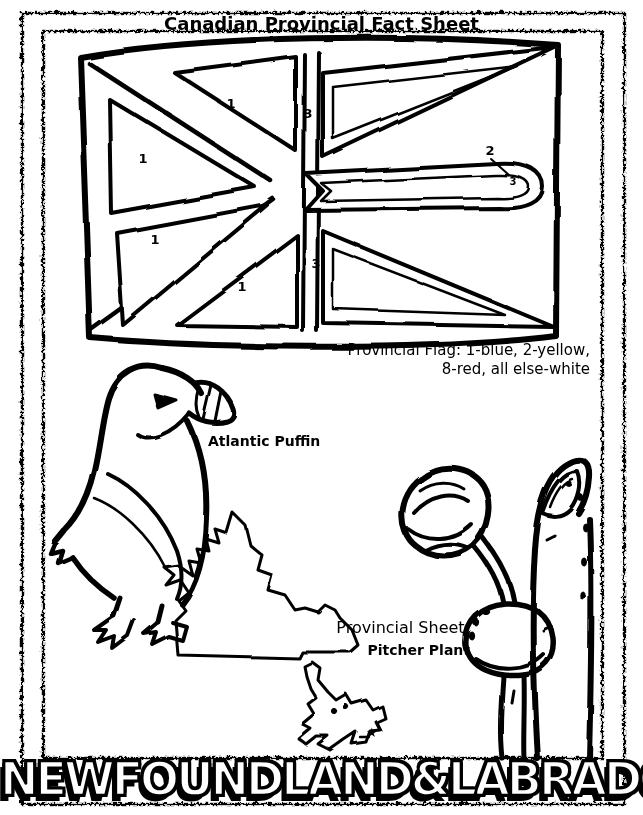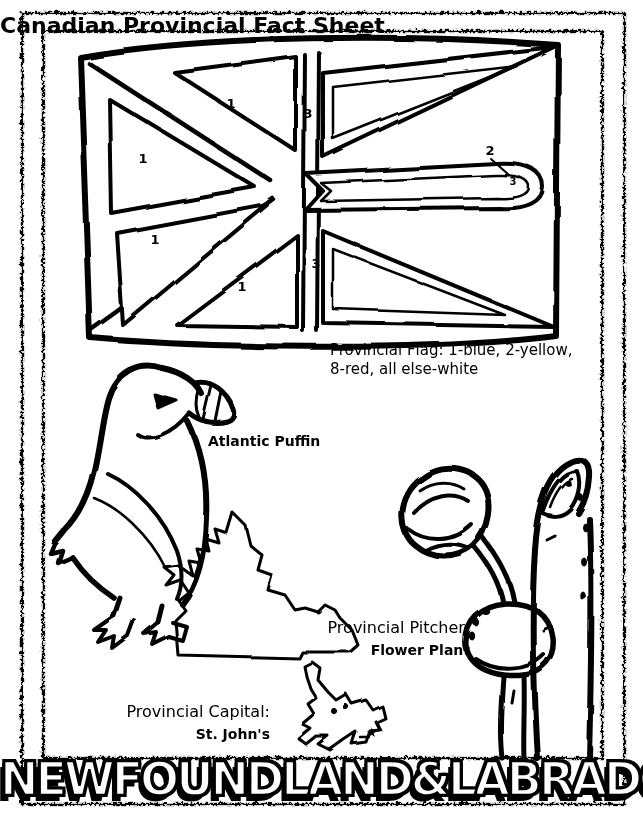--- a/index.html
+++ b/index.html
@@ -5,32 +5,32 @@
   html,body{margin:0;padding:0;background:#fff;}
   .page{
     position:relative;width:643px;height:815px;overflow:hidden;
     background:#fff;color:#000;
     font-family:"DejaVu Sans","Liberation Sans",sans-serif;
   }
   .abs{position:absolute;}
   svg{overflow:visible;display:block;}
 
   .title{
-    left:0;right:0;top:13px;
-    font-size:22px;font-weight:600;letter-spacing:0px;z-index:5;
+    left:0;right:0;top:13px;text-align:center;
+    font-size:18px;font-weight:600;letter-spacing:0px;z-index:5;
   }
   .flag-wrap{left:57px;top:33px;width:510px;height:315px;z-index:2;}
   .flag-num{
     position:absolute;font-size:13px;font-weight:700;z-index:3;
     transform:translate(-50%,-50%);background:transparent;
   }
   .flag-num.small{font-size:10px;}
   .flag-caption{
     left:330px;top:341px;width:260px;z-index:4;
-    font-size:15px;line-height:19px;font-weight:500;
+    font-size:15px;line-height:19px;font-weight:500;text-align:right;
   }
   .bird-block{left:208px;top:430px;z-index:4;font-size:16px;line-height:23px;}
   .flower-block{left:278px;top:616px;width:192px;text-align:right;z-index:4;font-size:16px;line-height:23px;}
   .capital-block{left:78px;top:700px;width:192px;text-align:right;z-index:4;font-size:16px;line-height:23px;}
   .fact-value{font-weight:700;font-size:14px;}
   .puffin-wrap{left:50px;top:358px;z-index:2;}
   .map-wrap{left:158px;top:505px;z-index:1;}
   .plant-wrap{left:385px;top:450px;z-index:2;}
   .star{left:366px;top:726px;font-size:13px;z-index:3;line-height:13px;}
   .footer-title{
@@ -160,22 +160,22 @@
         <circle cx="176" cy="206" r="2.6" fill="#000"></circle>
         <circle cx="188" cy="202" r="2.6" fill="#000"></circle>
 
         <path stroke-width="2.4" d="M202,232 L211,232"></path>
       </g>
     </svg>
   </div>
   <div class="abs star">★</div>
 
   <div class="abs flower-block">
-    <div>Provincial Pitcher:</div>
-    <div class="fact-value">Flower Plant</div>
+    <div>Provincial Sheet:</div>
+    <div class="fact-value">Pitcher Plant</div>
   </div>
 
   <div class="abs plant-wrap">
     <svg width="205" height="310" viewBox="0 0 205 310">
       <g stroke="#000" fill="none" stroke-linecap="round" stroke-linejoin="round" filter="url(#rough)">
 
         <path stroke-width="6" d="M30,95 C10,80 12,45 35,28 C55,12 85,15 98,35 C108,52 104,80 88,95 C70,110 45,108 30,95 Z"></path>
         <path stroke-width="4" d="M28,62 C44,44 66,40 82,50"></path>
         <path stroke-width="4" d="M22,78 C40,92 68,92 86,74"></path>
         <path stroke-width="4" d="M40,100 C56,92 70,92 84,98"></path>
@@ -204,20 +204,16 @@
         <ellipse cx="196" cy="48" rx="2.6" ry="3.4" fill="#000"></ellipse>
         <ellipse cx="201" cy="78" rx="2.4" ry="4" fill="#000"></ellipse>
         <ellipse cx="199" cy="112" rx="2.4" ry="4" fill="#000"></ellipse>
         <ellipse cx="198" cy="146" rx="2.2" ry="4" fill="#000"></ellipse>
         <path stroke-width="3" d="M162,90 L170,86"></path>
         <path stroke-width="3" d="M158,180 L166,176"></path>
       </g>
     </svg>
   </div>
 
-  <div class="abs capital-block">
-    <div>Provincial Capital:</div>
-    <div class="fact-value">St. John's</div>
-  </div>
 
   <div class="abs footer-title">NEWFOUNDLAND&amp;LABRADOR</div>
 
 </div>
 
 </body></html>

